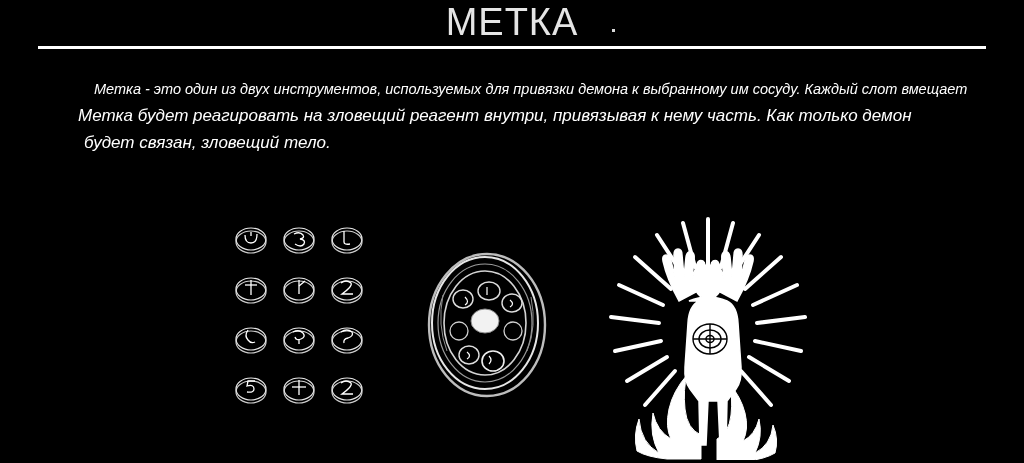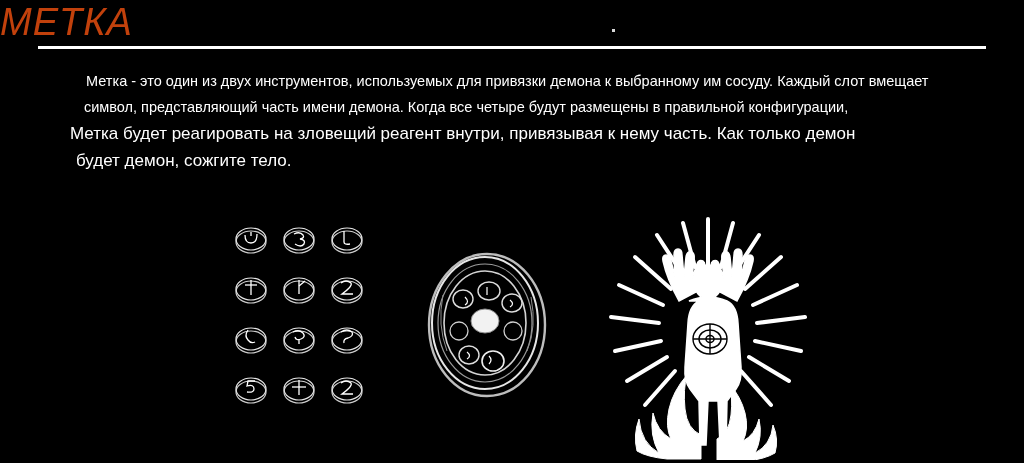--- a/index.html
+++ b/index.html
@@ -29,27 +29,27 @@
     left: 0;
     top: 0;
     width: 1024px;
     height: 48px;
   }
   .title {
     position: absolute;
     left: 0;
     top: 0;
     width: 1024px;
+    text-align: center;
     font-size: 38px;
     line-height: 44px;
     letter-spacing: 1px;
     font-weight: 400;
-    color: #c2410c;
+    color: #e5e5e5;
     font-family: "Liberation Sans", sans-serif;
-    font-style: italic;
   }
   .title-dot {
     position: absolute;
     left: 612px;
     top: 29px;
     width: 3px;
     height: 3px;
     background: #d8d8d8;
   }
   .rule {
@@ -62,22 +62,23 @@
   }
   
   .body-text {
     position: absolute;
     left: 70px;
     top: 68px;
     width: 890px;
     color: #ffffff;
   }
   .body-text p {
-    margin: 0;
+    margin: 8px;
     padding: 0;
+    font-style: italic;
   }
   .line {
     display: block;
     white-space: nowrap;
   }
   .l1 { font-size: 14.5px; line-height: 26px; padding-left: 16px; }
   .l2 { font-size: 14.5px; line-height: 26px; padding-left: 14px; }
   .l3 { font-size: 14.5px; line-height: 26px; padding-left: 0px; }
   .l4 { font-size: 17px;   line-height: 27px; padding-left: 0px; }
   .l5 { font-size: 17px;   line-height: 27px; padding-left: 6px; }
@@ -129,23 +130,22 @@
 
   <div class="header">
     <div class="title">МЕТКА</div>
     <div class="title-dot"></div>
   </div>
   <div class="rule"></div>
 
   <div class="body-text">
     <p>
       <span class="line l1">Метка - это один из двух инструментов, используемых для привязки демона к выбранному им сосуду. Каждый слот вмещает</span>
-      <span class="line l2">символ, представляющий часть имени демона. Когда все четыре будут размещены в правильной конфигурации,</span>
       <span class="line l4">Метка будет реагировать на зловещий реагент внутри, привязывая к нему часть. Как только демон</span>
-      <span class="line l5">будет демон, сожгите тело.</span>
+      <span class="line l5">будет связан, зловещий тело.</span>
     </p>
   </div>
 
   <div class="figures">
 
     <div class="rune-grid">
 
       <div class="rune" style="left:0px;  top:0px;">
         <svg width="38" height="32" viewBox="0 0 38 32">
           <ellipse cx="19" cy="17" rx="15" ry="11" fill="none" stroke="#cfcfcf" stroke-width="1.2"></ellipse>

